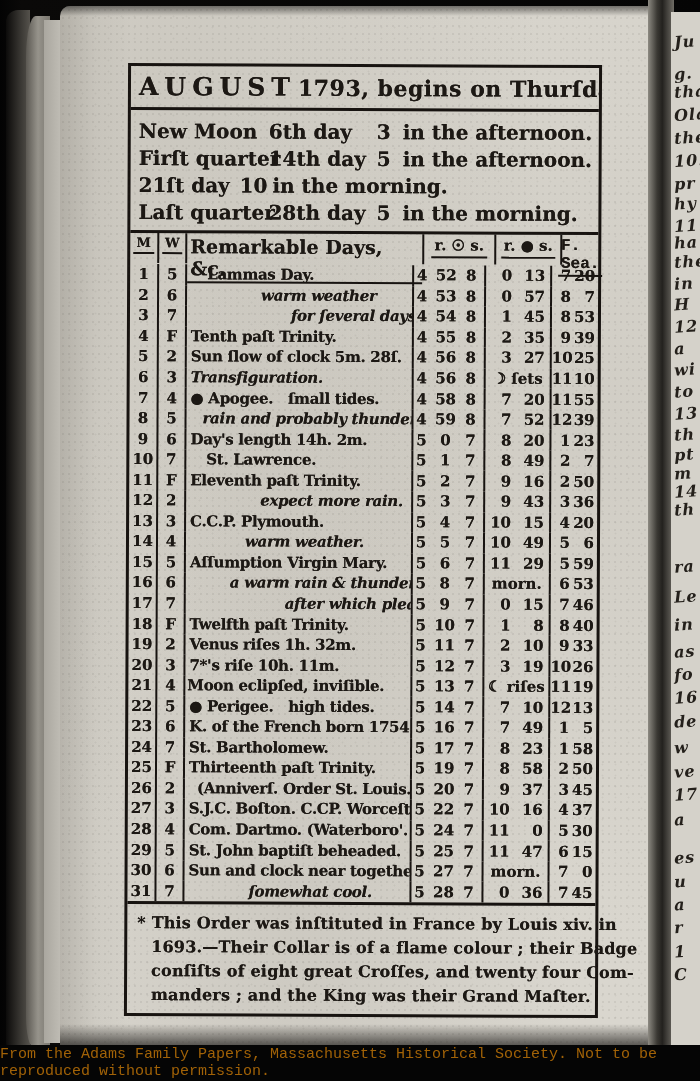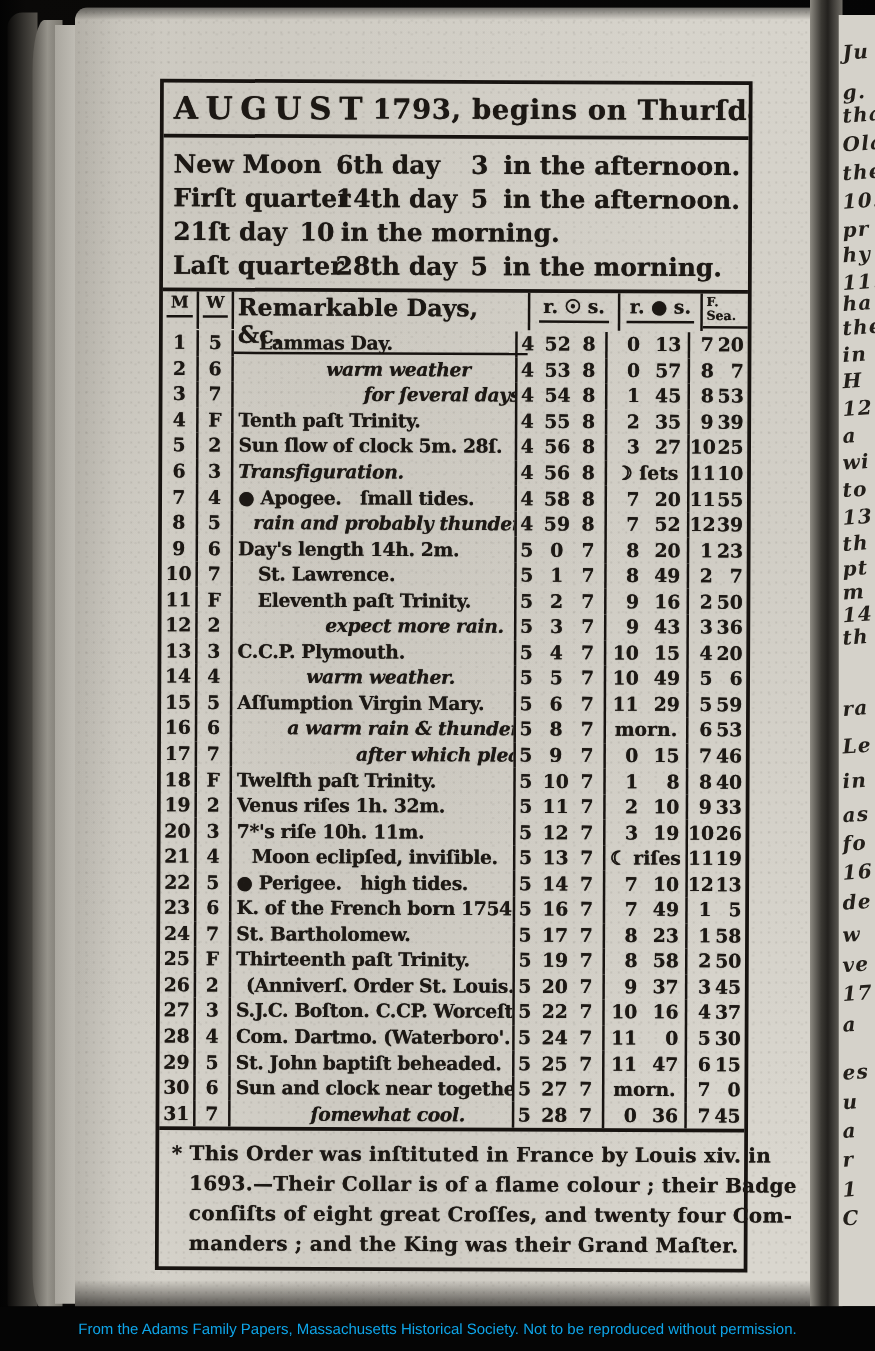--- a/index.html
+++ b/index.html
@@ -60,21 +60,21 @@
   .ph-period{flex:1;}
   
   .thead{display:flex;height:30px;border-bottom:1px solid transparent;}
   .hc{display:flex;align-items:flex-start;justify-content:center;padding-top:2px;}
   .hc .hl{border-bottom:2px solid #171310;padding:0 3px 2px;font-weight:700;}
   .h-m{width:27px;border-right:2px solid #171310;font-size:13px;}
   .h-w{width:26px;border-right:2px solid #171310;font-size:13px;}
   .h-days{flex:1;border-right:2px solid #171310;font-size:19px;}
   .h-sun{width:70px;border-right:2px solid #171310;font-size:15px;}
   .h-moon{width:64px;border-right:2px solid #171310;font-size:15px;}
-  .h-sea{width:36px;font-size:10px;}
+  .h-sea{width:36px;font-size:16px;font-family:Liberation Mono, monospace;}
   .rows{border-bottom:3px solid #171310;}
   .trow{display:flex;height:20.55px;align-items:center;font-size:15px;}
   .c{height:100%;display:flex;align-items:center;overflow:hidden;}
   .cm{width:27px;justify-content:center;border-right:2px solid #171310;font-weight:700;}
   .cw{width:26px;justify-content:center;border-right:2px solid #171310;font-weight:700;}
   .cday{flex:1;border-right:2px solid #171310;white-space:pre;
      font-weight:600;letter-spacing:-0.3px;}
   .cday.it{font-style:italic;}
   .csun{width:70px;border-right:2px solid #171310;}
   .cmoon{width:64px;border-right:2px solid #171310;}
@@ -89,21 +89,21 @@
   .csea .p0{width:19px;text-align:right;}
   .csea .p1{width:24px;text-align:right;padding-right:2px;}
   
   .footnote{padding:7px 6px 4px 10px;}
   .fn-line{font-size:16px;font-weight:700;line-height:24px;white-space:nowrap;
      letter-spacing:.2px;}
   .fn-line.ind{padding-left:14px;}
   
   .caption-bar{position:absolute;left:0;right:0;bottom:0;height:36px;background:#050505;
      display:flex;align-items:center;justify-content:center;}
-  .caption{font-family:Liberation Sans, sans-serif;font-size:12px;color:#0ea5e9;}
+  .caption{font-family:Liberation Mono, monospace;font-size:15px;color:#a16207;}
 </style>
 </head>
 <body>
 
 <div class="backdrop"></div>
 <div class="edge1"></div>
 <div class="edge2"></div>
 <div class="edge3"></div>
 
 <div class="page">
@@ -339,21 +339,21 @@
             <span class="num p1">49</span>
           </span>
           <span class="c csea">
             <span class="num p0">2</span>
             <span class="num p1">7</span>
           </span>
         </div>
         <div class="trow">
           <span class="c cm num">11</span>
           <span class="c cw num">F</span>
-          <span class="c cday" style="padding-left: 20px;">Eleventh paſt Trinity.</span>
+          <span class="c cday" style="padding-left: 4px;">Eleventh paſt Trinity.</span>
           <span class="c csun">
             <span class="num p0">5</span>
             <span class="num p1">2</span>
             <span class="num p2">7</span>
           </span>
           <span class="c cmoon">
             <span class="num p0">9</span>
             <span class="num p1">16</span>
           </span>
           <span class="c csea">
@@ -518,21 +518,21 @@
             <span class="num p1">19</span>
           </span>
           <span class="c csea">
             <span class="num p0">10</span>
             <span class="num p1">26</span>
           </span>
         </div>
         <div class="trow">
           <span class="c cm num">21</span>
           <span class="c cw num">4</span>
-          <span class="c cday" style="padding-left: 16px; text-align: right;">Moon eclipſed, inviſible.</span>
+          <span class="c cday" style="padding-left: 2px; text-align: right;">Moon eclipſed, inviſible.</span>
           <span class="c csun">
             <span class="num p0">5</span>
             <span class="num p1">13</span>
             <span class="num p2">7</span>
           </span>
           <span class="c cmoon">
             <span class="num full">☾ riſes</span>
           </span>
           <span class="c csea">
             <span class="num p0">11</span>

